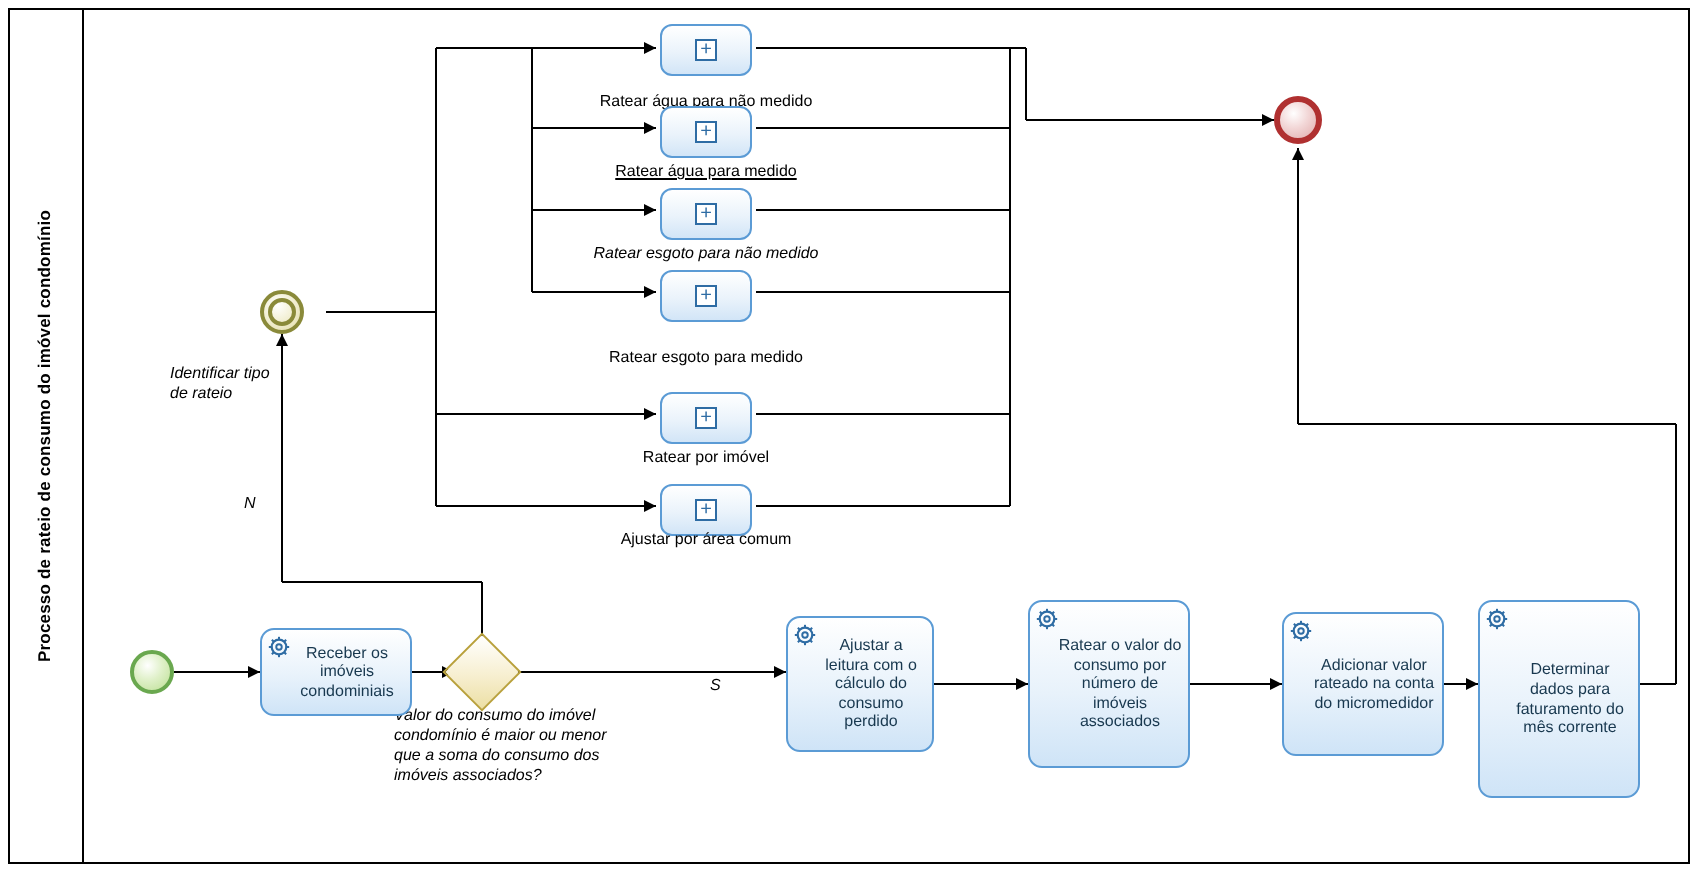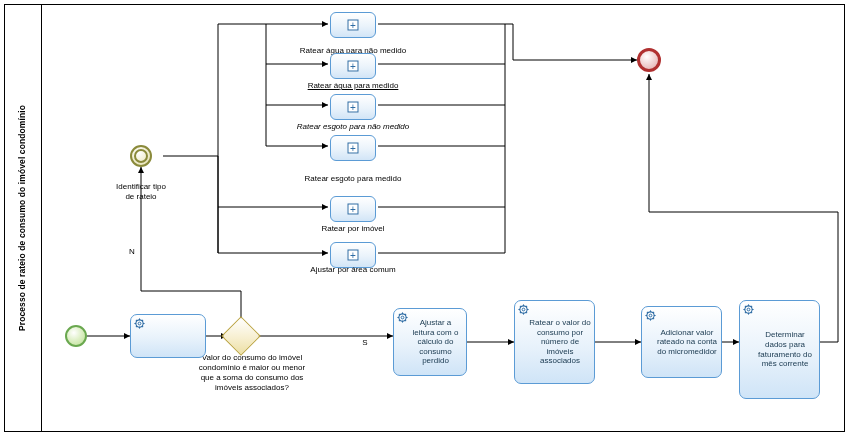--- a/index.html
+++ b/index.html
@@ -141,22 +141,22 @@
     transform: rotate(45deg);
     box-sizing: border-box;
     border: 1px solid #b9a13c;
     background: linear-gradient(135deg, #ffffff 0%, #f7efd0 55%, #ecdfa4 100%);
   }
   
   .lbl {
     position: absolute;
     font-size: 8px;
     color: #000000;
-    text-align: center;
     line-height: 1.25;
+    font-style: italic;
   }
   svg.wires {
     position: absolute;
     left: 0; top: 0;
     width: 849px; height: 436px;
     pointer-events: none;
   }
 </style>
 </head>
 <body>
@@ -284,20 +284,21 @@
         <line x1="8" y1="0.6" x2="8" y2="3"></line>
           <line x1="8" y1="13" x2="8" y2="15.4"></line>
         <line x1="0.6" y1="8" x2="3" y2="8"></line>
           <line x1="13" y1="8" x2="15.4" y2="8"></line>
         <line x1="2.8" y1="2.8" x2="4.4" y2="4.4"></line>
           <line x1="11.6" y1="11.6" x2="13.2" y2="13.2"></line>
         <line x1="13.2" y1="2.8" x2="11.6" y2="4.4"></line>
           <line x1="4.4" y1="11.6" x2="2.8" y2="13.2"></line>
       </g>
     </svg>
+    <span class="txt">Receber os imóveis condominiais</span>
   </div>
 
   <div class="task" style="left:393px; top:308px; width:74px; height:68px;">
     <svg class="task-icon" viewBox="0 0 16 16">
       <circle cx="8" cy="8" r="5.3" fill="none" stroke="#2e6ca4" stroke-width="1.6"></circle>
       <circle cx="8" cy="8" r="2" fill="none" stroke="#2e6ca4" stroke-width="1.4"></circle>
       <g stroke="#2e6ca4" stroke-width="1.5">
         <line x1="8" y1="0.6" x2="8" y2="3"></line>
           <line x1="8" y1="13" x2="8" y2="15.4"></line>
         <line x1="0.6" y1="8" x2="3" y2="8"></line>

